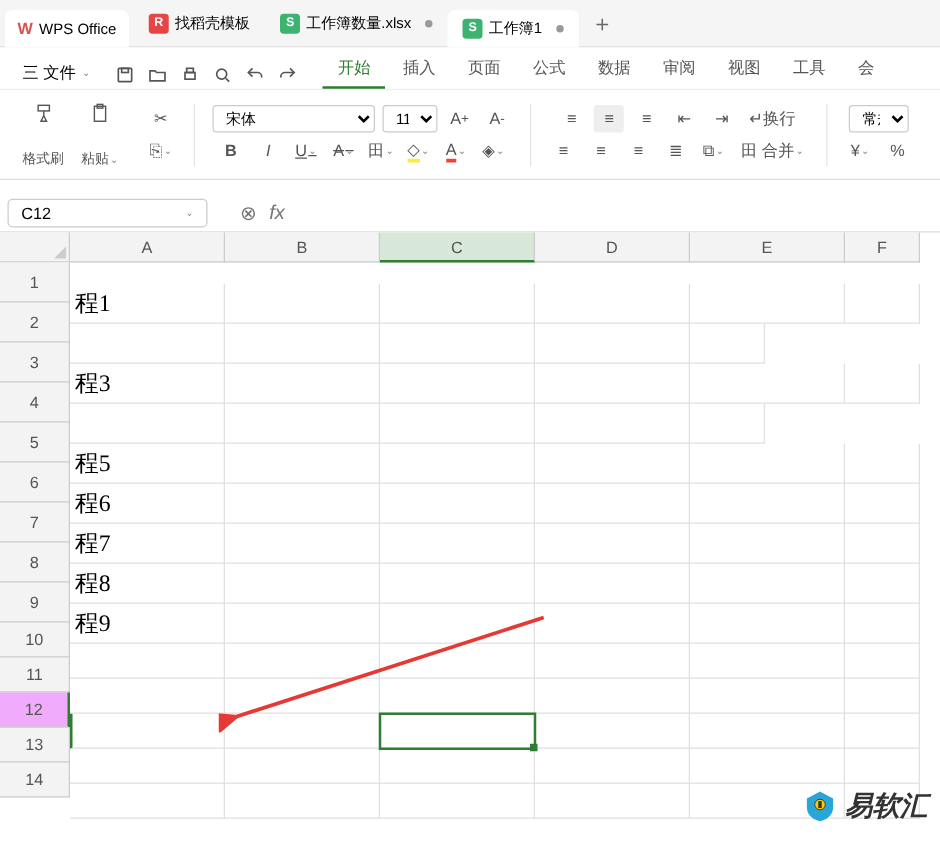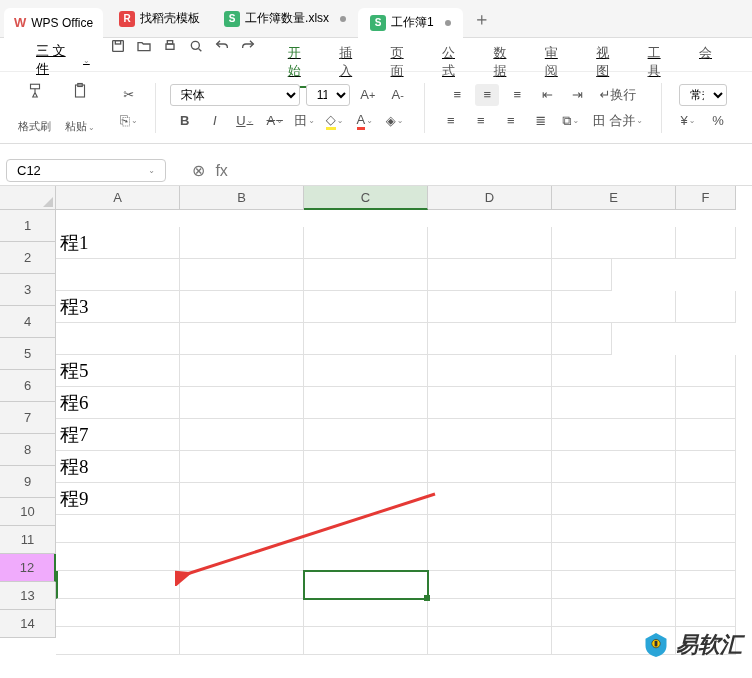--- a/index.html
+++ b/index.html
@@ -10,21 +10,21 @@
 .app-tab { display: flex; align-items: center; gap: 5px; padding: 6px 10px; background: #fff; border-radius: 6px 6px 0 0; font-size: 12px; margin-right: 4px; height: 30px; margin-top: 8px; }
 .app-tab .logo { color: #d9534f; font-weight: bold; font-size: 13px; }
 .doc-tab { display: flex; align-items: center; gap: 5px; padding: 0 12px; font-size: 12px; height: 38px; cursor: pointer; }
 .doc-tab.active { background: #fff; border-radius: 6px 6px 0 0; height: 30px; margin-top: 8px; }
 .tab-icon-r { width: 16px; height: 16px; background: #e64545; border-radius: 3px; display: flex; align-items: center; justify-content: center; color: #fff; font-size: 10px; font-weight: bold; }
 .tab-icon-s { width: 16px; height: 16px; background: #3cb371; border-radius: 3px; display: flex; align-items: center; justify-content: center; color: #fff; font-size: 10px; font-weight: bold; }
 .tab-dot { width: 6px; height: 6px; background: #999; border-radius: 50%; margin-left: 6px; }
 .tab-plus { padding: 0 10px; font-size: 18px; color: #666; cursor: pointer; }
 
 
-.menubar { height: 34px; background: #fff; display: flex; align-items: flex-start; padding: 0 28px; gap: 4px; font-size: 13px; border-bottom: 1px solid #eee; text-decoration: underline; }
+.menubar { height: 34px; background: #fff; display: flex; align-items: flex-end; padding: 0 10px; gap: 4px; font-size: 13px; border-bottom: 1px solid #eee; }
 .menu-file { display: flex; align-items: center; gap: 4px; padding: 4px 8px; }
 .menu-icons { display: flex; gap: 10px; padding: 0 8px; color: #555; }
 .menu-icons svg { width: 16px; height: 16px; cursor: pointer; }
 .menu-items { display: flex; gap: 2px; margin-left: 8px; }
 .menu-item { padding: 6px 12px; cursor: pointer; color: #555; }
 .menu-item.active { color: #2e7d32; border-bottom: 2px solid #2e7d32; font-weight: 500; }
 
 
 .ribbon { height: 72px; background: #fff; border-bottom: 1px solid #ddd; display: flex; align-items: center; padding: 4px 10px; gap: 10px; }
 .ribbon-group { display: flex; flex-direction: column; gap: 4px; align-items: center; padding: 0 4px; }
@@ -214,21 +214,21 @@
   </div>
 </div>
 
 <div class="formula-bar">
   <div class="name-box">
     <span>C12</span>
     <span class="dd">⌄</span>
   </div>
   <div class="fx-zone">
     <span>⊗</span>
-    <span style="">fx</span>
+    <span style="font-style:italic">fx</span>
   </div>
 </div>
 
 <div class="grid-wrap">
   <div class="corner">
     <svg width="10" height="10" viewBox="0 0 10 10">
         <path d="M10 0 L10 10 L0 10 Z" fill="#ccc"></path>
       </svg>
   </div>
   <div class="col-headers">

